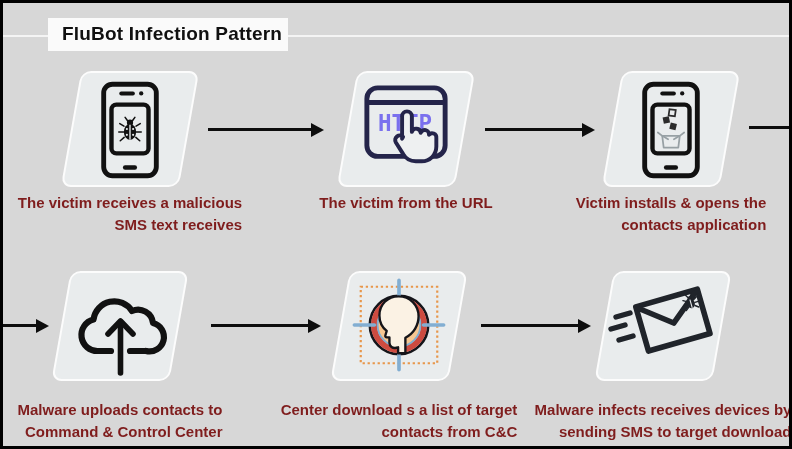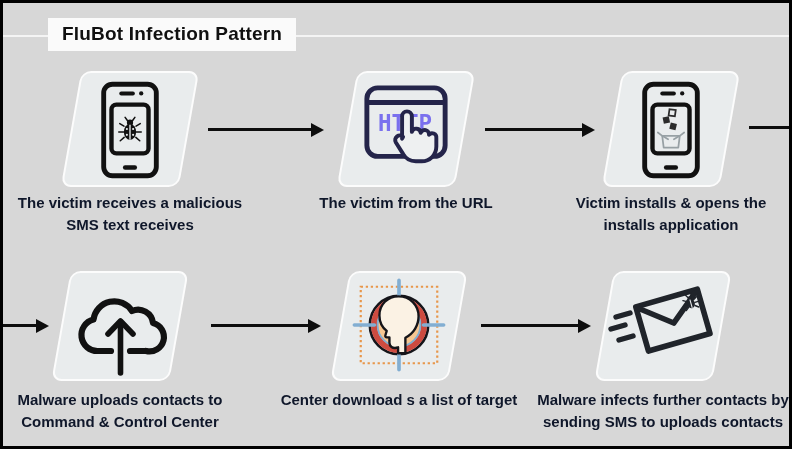--- a/index.html
+++ b/index.html
@@ -4,39 +4,39 @@
 <style>
   html,body{margin:0;padding:0;background:#fff;}
   .canvas{
     position:relative; width:792px; height:449px; box-sizing:border-box;
     background:#d7d7d7; border:3px solid #000; overflow:hidden;
     font-family:"Liberation Sans", sans-serif;
   }
   .title-rule{position:absolute; left:0; right:0; top:32px; height:2px; background:#f4f4f4;}
   .title-box{
     position:absolute; left:45px; top:15px; background:#fafafa;
-    padding:5px 14px 6px 14px; font-size:19px; font-weight:700; color:#101010;
+    padding:5px 6px 6px 14px; font-size:19px; font-weight:700; color:#101010;
     letter-spacing:.2px;
   }
   .step{position:absolute; width:250px;}
   .card{
     position:absolute; left:66px; top:0; width:118px; background:#e9eced;
     border:2px solid #fcfcfc; border-radius:10px; transform:skewX(-10deg);
     box-sizing:border-box;
   }
   .row1 .card{height:116px;}
   .row2 .card{height:110px;}
   .icon{position:absolute; left:50%; transform:translateX(-50%);}
   .caption{
     position:absolute; left:50%; transform:translateX(-50%);
-    display:flex; flex-direction:column; align-items:center;
-    font-size:15px; font-weight:700; color:#0f172a; line-height:22px;
+    display:flex; flex-direction:column; align-items:flex-end;
+    font-size:15px; font-weight:700; color:#7f1d1d; line-height:22px;
   }
   .row1 .caption{top:121px;}
-  .row2 .caption{top:118px;}
+  .row2 .caption{top:128px;}
   .cap-line{white-space:nowrap;}
   .arrow{position:absolute; height:3px; background:#0d0d0d;}
   .arrow.head::after{
     content:""; position:absolute; right:-13px; top:50%; transform:translateY(-50%);
     width:0; height:0; border-left:13px solid #0d0d0d;
     border-top:7px solid transparent; border-bottom:7px solid transparent;
   }
 </style>
 </head>
 <body>
@@ -102,21 +102,21 @@
       <line x1="34" y1="88.5" x2="44" y2="88.5" stroke="#111" stroke-width="4.5" stroke-linecap="round"></line>
       <rect x="20" y="24" width="38" height="50" rx="5" fill="none" stroke="#111" stroke-width="4.5"></rect>
       <rect x="37" y="29" width="6.5" height="6.5" fill="none" stroke="#2b2b2b" stroke-width="1.8" transform="rotate(8 40 32)"></rect>
       <rect x="31" y="36.5" width="6.5" height="6.5" fill="#2b2b2b" transform="rotate(-12 34 40)"></rect>
       <rect x="38" y="43" width="6.5" height="6.5" fill="#2b2b2b" transform="rotate(14 41 46)"></rect>
       <path d="M30,56 L48,56 L46.5,68 L31.5,68 Z" fill="none" stroke="#97a0a4" stroke-width="1.8" stroke-linejoin="round"></path>
       <path d="M30,56 L25.5,52.5 M48,56 L52.5,52.5 M30,56 L36,59.5 M48,56 L42,59.5" fill="none" stroke="#97a0a4" stroke-width="1.8" stroke-linecap="round"></path>
     </svg>
     <div class="caption">
       <div class="cap-line">Victim installs &amp; opens the</div>
-      <div class="cap-line">installs application</div>
+      <div class="cap-line">contacts application</div>
     </div>
   </div>
 
   <div class="step row2" style="left:-8px; top:268px;">
     <div class="card"></div>
     <svg class="icon" style="top:2px;" width="106" height="104" viewBox="0 0 106 104">
       <path d="M31,78 A16,16 0 0 1 26.5,46.5 A21,21 0 0 1 65,38 A15,15 0 0 1 86,50 A13.5,13.5 0 0 1 79,78" fill="none" stroke="#111" stroke-width="6.2" stroke-linecap="round" stroke-linejoin="round"></path>
       <path d="M31,78 L44,78 M63,78 L79,78" fill="none" stroke="#111" stroke-width="6.2" stroke-linecap="round"></path>
       <line x1="53.5" y1="100" x2="53.5" y2="50" stroke="#111" stroke-width="5.6" stroke-linecap="round"></line>
       <polyline points="41,61 53.5,48 66,61" fill="none" stroke="#111" stroke-width="5.6" stroke-linecap="round" stroke-linejoin="round"></polyline>
@@ -135,20 +135,21 @@
       <circle cx="56" cy="56" r="27.5" fill="#f6c691" stroke="#cd4b40" stroke-width="6.5"></circle>
       <circle cx="56" cy="56" r="23.5" fill="none" stroke="#82aed2" stroke-width="2"></circle>
       <path d="M56,7 V29 M56,83 V105 M7,56 H29 M83,56 H105" stroke="#82aed2" stroke-width="4" stroke-linecap="round" fill="none"></path>
       <path d="M63,87 V70 C72,65.5 77.5,56.5 77.5,46.5 C77.5,34 68,24.5 55.5,24.5
                C43.5,24.5 34.5,33.5 34.5,45.5 C34.5,52.5 37.5,58.5 42.5,62.5
                L41,67.5 C40.7,68.6 41.5,69.6 42.6,69.6 L45.5,69.6 L45.5,75.5
                C45.5,79.5 49,82 53,81 L55,80.5 L55,87 Z" fill="#fbf2e4" stroke="#15151a" stroke-width="2.6" stroke-linejoin="round"></path>
     </svg>
     <div class="caption">
       <div class="cap-line">Center download s a list of target</div>
+      <div class="cap-line">contacts from C&amp;C</div>
     </div>
   </div>
 
   <div class="step row2" style="left:535px; top:268px;">
     <div class="card"></div>
     <svg class="icon" style="top:9px;" width="118" height="92" viewBox="0 0 118 92">
       <g transform="rotate(-16 70 44)">
         <rect x="38" y="17" width="64" height="46" fill="none" stroke="#20242a" stroke-width="5.6" stroke-linejoin="round"></rect>
         <polyline points="40,19 70,43 100,19" fill="none" stroke="#20242a" stroke-width="5.6" stroke-linejoin="round"></polyline>
         <g>
@@ -156,22 +157,22 @@
           <circle cx="92" cy="23.5" r="2" fill="#20242a"></circle>
           <path d="M88.5,26 L85,24 M88,29 L84.5,29 M88.7,32 L85.5,34.5
                    M95.5,26 L99,24 M96,29 L99.5,29 M95.3,32 L98.5,34.5
                    M90.5,22 L89,19.5 M93.5,22 L95,19.5" stroke="#20242a" stroke-width="1.4" stroke-linecap="round" fill="none"></path>
           <line x1="92" y1="25" x2="92" y2="33.5" stroke="#e9eced" stroke-width="1.1"></line>
         </g>
       </g>
       <path d="M12,37 L26,33 M7,49 L21,45 M15,60 L29,56" stroke="#20242a" stroke-width="5.4" stroke-linecap="round" fill="none"></path>
     </svg>
     <div class="caption">
-      <div class="cap-line">Malware infects further contacts by</div>
-      <div class="cap-line">sending SMS to uploads contacts</div>
+      <div class="cap-line">Malware infects receives devices by</div>
+      <div class="cap-line">sending SMS to target download</div>
     </div>
   </div>
 
   <div class="arrow head" style="left:205px; top:125px; width:103px;"></div>
   <div class="arrow head" style="left:482px; top:125px; width:97px;"></div>
   <div class="arrow" style="left:746px; top:123px; width:43px;"></div>
   <div class="arrow head" style="left:0px;   top:321px; width:33px;"></div>
   <div class="arrow head" style="left:208px; top:321px; width:97px;"></div>
   <div class="arrow head" style="left:478px; top:321px; width:97px;"></div>
 

